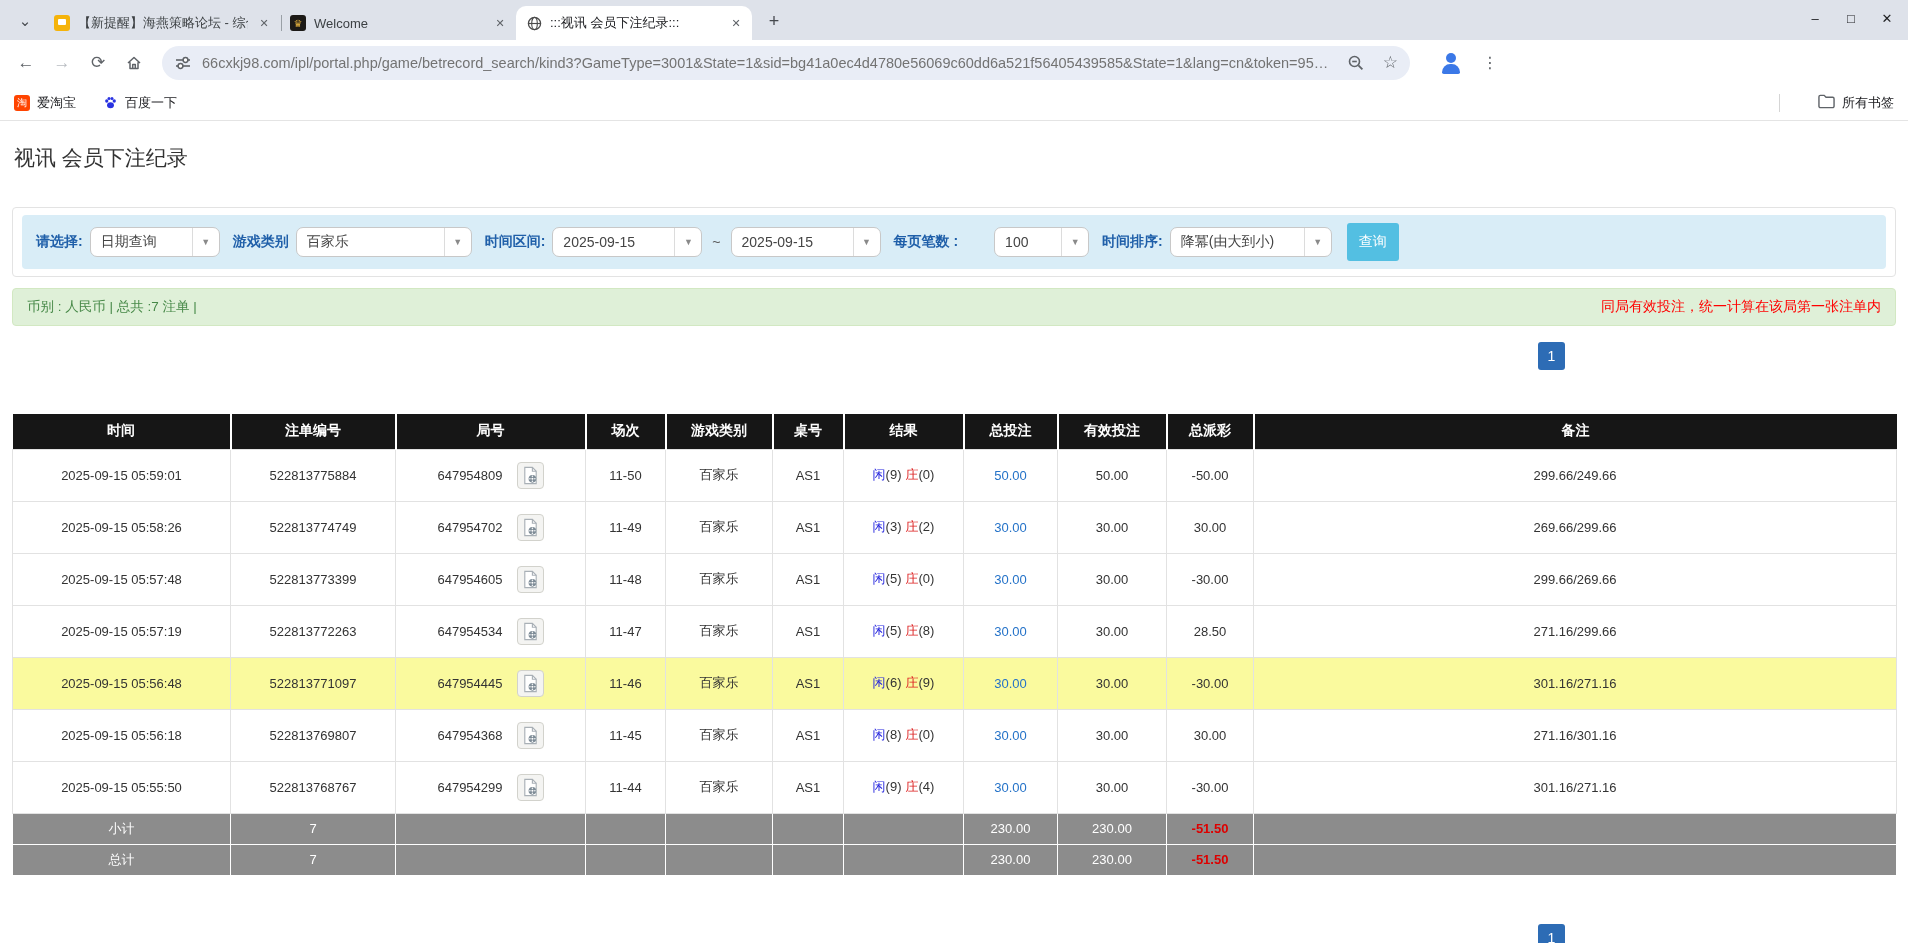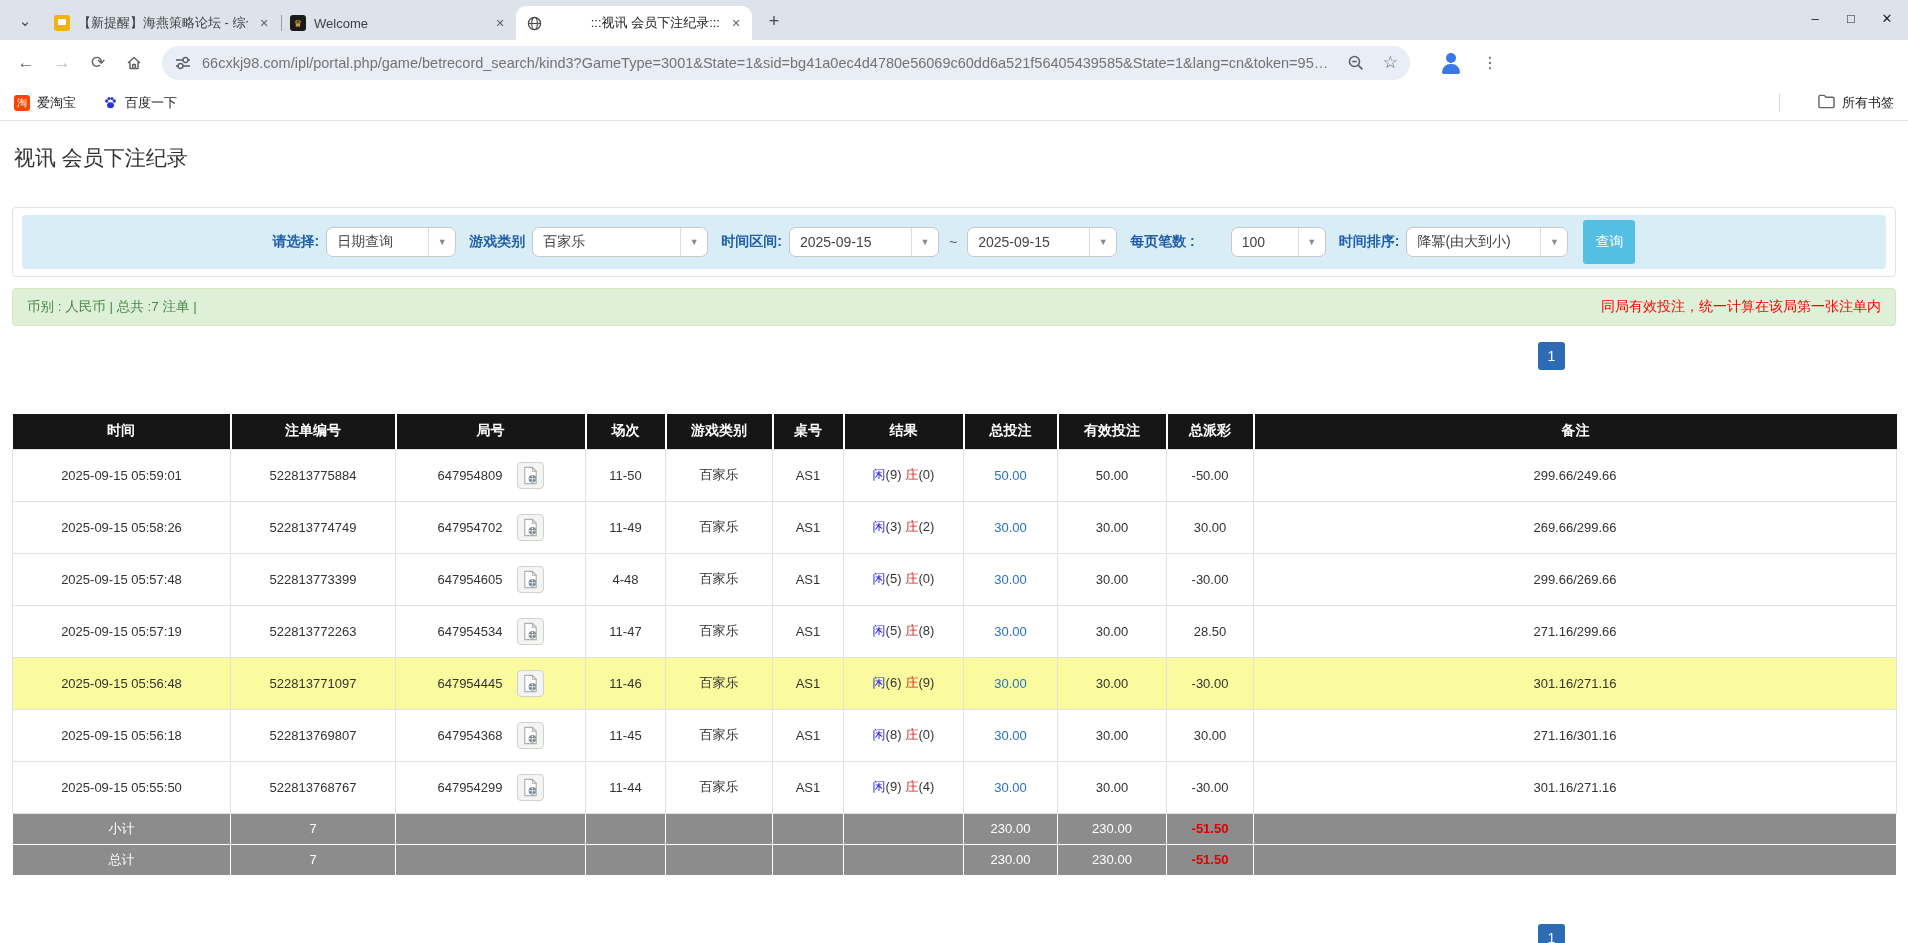--- a/index.html
+++ b/index.html
@@ -6,21 +6,21 @@
   html,body { width:1908px; height:943px; overflow:hidden; background:#fff;
     font-family:"Liberation Sans","DejaVu Sans",sans-serif; }
   .screen { position:relative; width:1908px; height:943px; overflow:hidden; background:#fff; }
 
   
   .tabstrip { height:40px; background:#dee2ea; display:flex; align-items:flex-end; position:relative; }
   .tab-search { width:34px; height:34px; display:flex; align-items:center; justify-content:center;
     color:#45494e; font-size:15px; margin:0 2px 2px 8px; cursor:pointer; }
   .tab { width:236px; height:34px; display:flex; align-items:center; gap:8px; padding:0 8px 0 10px;
     border-radius:10px 10px 0 0; color:#3c4043; font-size:13px; position:relative; }
-  .tab.active { background:#fff; color:#202124;text-align:right; }
+  .tab.active { background:#fff; color:#202124; }
   .tab .sep { position:absolute; right:-2px; top:9px; width:1px; height:16px; background:#9aa0a6; }
   .tab-title { flex:1; white-space:nowrap; overflow:hidden; }
   .tab-close { width:16px; height:16px; border-radius:50%; display:flex; align-items:center; justify-content:center;
     font-size:11px; color:#5f6368; }
   .favicon { width:16px; height:16px; flex:0 0 16px; display:flex; align-items:center; justify-content:center; }
   .fav-forum { background:#f5b30a; border-radius:3px; position:relative; }
   .fav-forum::after { content:""; position:absolute; left:4px; top:4px; width:8px; height:6px; background:#fff; border-radius:1px; }
   .newtab-btn { width:28px; height:28px; margin:0 0 5px 8px; display:flex; align-items:center; justify-content:center;
     font-size:18px; color:#45494e; border-radius:50%; }
   .win-controls { position:absolute; right:6px; top:4px; display:flex; gap:6px; }
@@ -47,31 +47,31 @@
   .bm-tao { background:#ff4400; color:#fff; font-size:10px; }
   .bm-spacer { flex:1; }
   .bm-divider { width:1px; height:18px; background:#d5d5d5; margin-right:14px; }
   .bm-right { display:flex; align-items:center; gap:7px;padding-left:24px; }
 
   
   .webpage { position:relative; height:822px; background:#fff; overflow:hidden; }
   .page-title { margin:22px 0 0 14px; font-size:21px; line-height:30px; font-weight:500; color:#333; }
 
   .filter-outer { margin:34px 12px 0; height:70px; background:#fff; border:1px solid #e3e3e3; border-radius:4px; padding:7px 9px; }
-  .filter-bar { height:54px; background:#d9edf7; border-radius:4px; display:flex; align-items:center; padding:0 14px; gap:7px;justify-content:center; }
+  .filter-bar { height:54px; background:#d9edf7; border-radius:4px; display:flex; align-items:center; padding:0 14px; gap:7px; }
   .f-label { color:#1f5fa9; font-weight:bold; font-size:14px; white-space:nowrap; margin-left:6px; }
   .f-label:first-child { margin-left:0; }
   .sel { height:30px; background:#fff; border:1px solid #c8c8c8; border-radius:7px; display:flex; align-items:stretch; }
   .sel .val { display:flex; align-items:center; padding:0 10px; font-size:14px; color:#444; flex:1; white-space:nowrap; overflow:hidden; }
   .sel .caret { width:27px; border-left:1px solid #dcdcdc; display:flex; align-items:center; justify-content:center;
     color:#8a8a8a; font-size:9px; }
   .sel-query { width:130px; } .sel-game { width:176px; } .sel-date { width:150px; }
   .sel-pp { width:95px;margin-left:29px; } .sel-sort { width:162px; }
   .tilde { color:#555; font-size:14px; padding:0 3px; }
-  .search-btn { height:44px; min-width:46px; padding:0 12px; margin-left:8px; background:var(--button,#53bfe2); color:#fff;
+  .search-btn { height:38px; min-width:46px; padding:0 12px; margin-left:8px; background:var(--button,#53bfe2); color:#fff;
     border:none; border-radius:3px; font-size:14px; cursor:pointer; font-family:inherit; }
 
   .info-bar { margin:11px 12px 0; height:38px; background:var(--green-bg,#dff0d8); border:1px solid #d2e8c2; border-radius:4px;
     display:flex; align-items:center; justify-content:space-between; padding:0 14px; }
   .info-left { color:var(--green-text,#468847); font-size:13.5px; }
   .info-right { color:var(--red,#ff0000); font-size:14px; }
 
   .pager-row { margin:16px 343px 0 0; display:flex; justify-content:flex-end; }
   .pager { min-width:27px; height:28px; background:var(--pager,#2d6cb5); color:#fff; font-size:14px;
     display:flex; align-items:center; justify-content:center; border-radius:3px; cursor:pointer; }
@@ -355,21 +355,21 @@
                     <circle cx="12" cy="13.5" r="4" fill="#7d8b96"></circle>
                     <circle cx="12" cy="13.5" r="1.1" fill="#fff"></circle>
                     <circle cx="12" cy="10.9" r="0.8" fill="#fff"></circle>
                     <circle cx="12" cy="16.1" r="0.8" fill="#fff"></circle>
                     <circle cx="9.4" cy="13.5" r="0.8" fill="#fff"></circle>
                     <circle cx="14.6" cy="13.5" r="0.8" fill="#fff"></circle>
                   </svg>
                 </span>
               </div>
             </td>
-            <td>4-48</td>
+            <td>11-48</td>
             <td>百家乐</td>
             <td>AS1</td>
             <td><span class="res-p">闲</span><span class="res-n">(5)</span><span class="res-b">庄</span><span class="res-n">(0)</span></td>
             <td><span class="bet-link">30.00</span></td>
             <td>30.00</td>
             <td class="neg">-30.00</td>
             <td>299.66/269.66</td>
           </tr>
           <tr>
             <td>2025-09-15 05:57:19</td>

